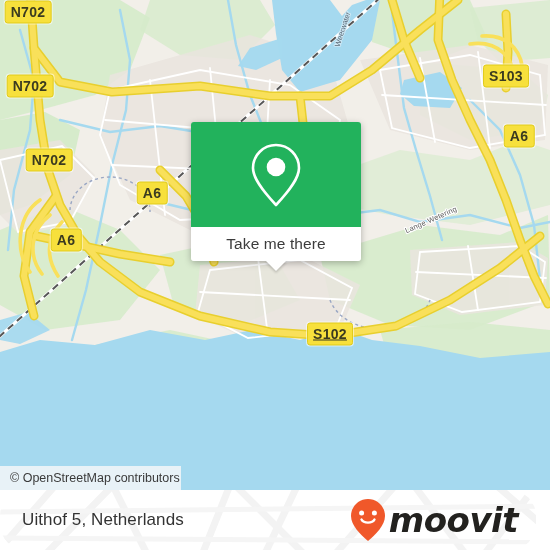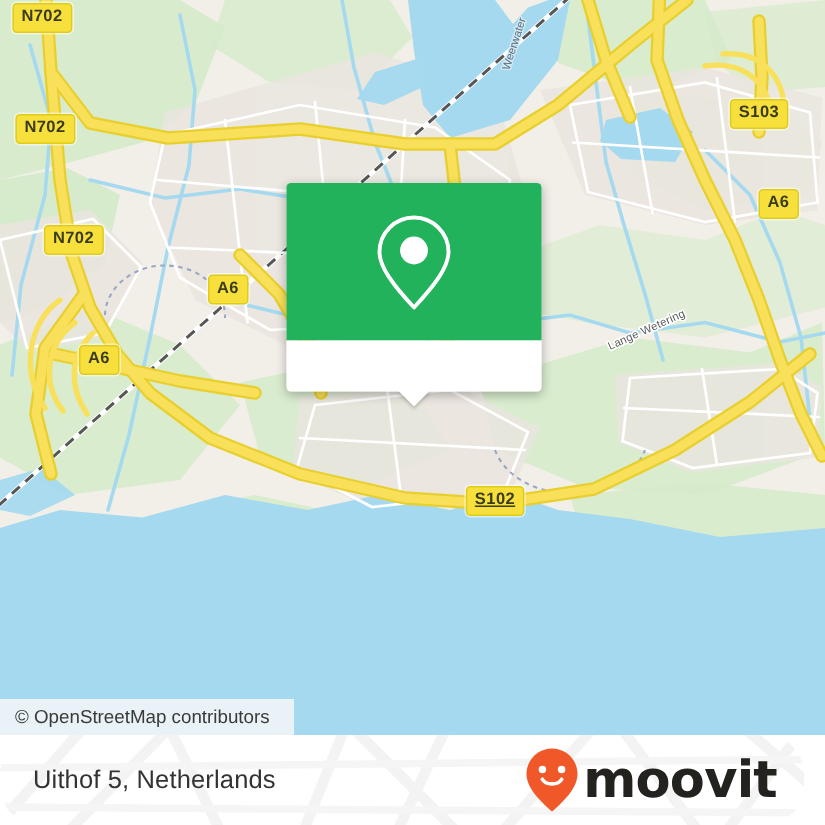--- a/index.html
+++ b/index.html
@@ -52,21 +52,21 @@
   }
 
   
   .shield {
     position: absolute;
     background: #f7e03c;
     border: 1.4px solid #e0cb19;
     border-radius: 3px;
     color: #3b3b20;
     font-family: "Liberation Sans", sans-serif;
-    font-size: 11px;
+    font-size: 14px;
     font-weight: bold;
     line-height: 1;
     padding: 3px 5px 4px 5px;
     white-space: nowrap;
     letter-spacing: 0.3px;
     transform: translate(-50%, -50%);
     box-shadow: 0 0 0 1px rgba(255,255,255,0.55);
   }
 
   
@@ -115,21 +115,21 @@
     border-top: 11px solid #ffffff;
     filter: drop-shadow(0 2px 1px rgba(0,0,0,0.17));
   }
 
   
   #osm-attrib {
     position: absolute;
     left: 0;
     top: 466px;
     height: 24px;
-    padding: 0 16px 0 10px;
+    padding: 0 1px 0 10px;
     display: flex;
     align-items: center;
     background: #e8f2f7;
     color: #3a3a3a;
     font-family: "Liberation Sans", sans-serif;
     font-size: 12.5px;
     z-index: 30;
   }
 
   
@@ -170,20 +170,21 @@
     z-index: 3;
   }
   #moovit-wordmark {
     font-family: "DejaVu Sans", sans-serif;
     font-size: 34px;
     font-weight: bold;
     color: #23221f;
     letter-spacing: -0.5px;
     line-height: 1;
     margin-left: 3px;
+    font-style: italic;
   }
 </style>
 </head>
 <body>
 
 <div id="screen">
 
   <div id="map">
 
     <svg width="550" height="490" viewBox="0 0 550 490">
@@ -324,20 +325,21 @@
     <div class="shield" style="left:330px; top:334px;text-decoration:underline;">S102</div>
 
     <div id="callout">
       <div id="callout-top" style="background: rgb(34, 178, 92);">
         <svg width="56" height="66" viewBox="0 0 56 66">
           <path d="M28 3 C15.3 3 5 13.3 5 26 C5 36 14 48 28 63 C42 48 51 36 51 26 C51 13.3 40.7 3 28 3 Z" fill="none" stroke="#ffffff" stroke-width="2.6" stroke-linejoin="round"></path>
           <circle cx="28" cy="25" r="9.3" fill="#ffffff"></circle>
         </svg>
       </div>
       <div id="callout-bottom">
+        <span id="callout-label">Take me there</span>
         <div id="callout-tail"></div>
       </div>
     </div>
 
     <div id="osm-attrib">© OpenStreetMap contributors</div>
 
   </div>
 
   <div id="bottom-bar">
 

